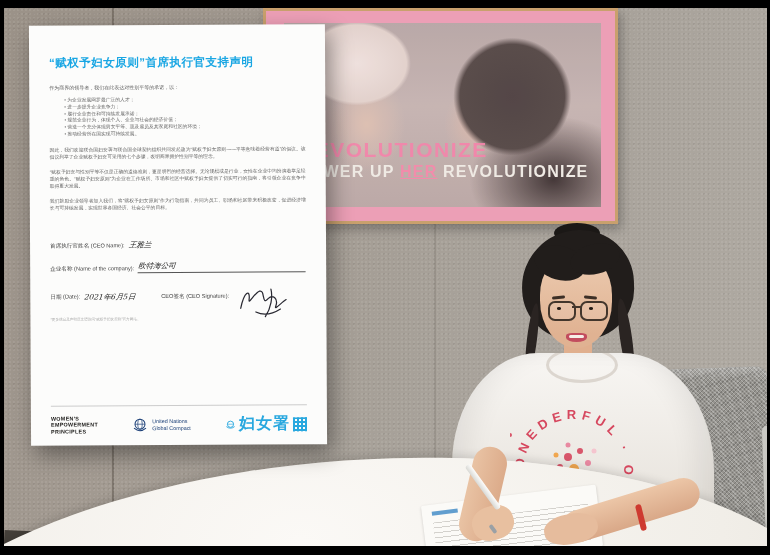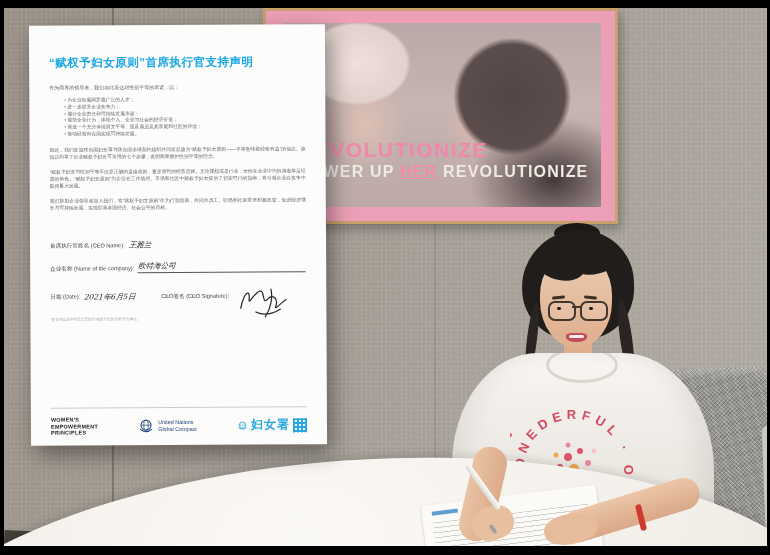--- a/index.html
+++ b/index.html
@@ -125,21 +125,21 @@
   .sig-row.last{align-items:center;}
   .sig-row.last .gap{width:26px;}
   .scribble{margin-left:6px;margin-bottom:-10px;}
   .footnote{margin-top:7px;font-size:3.6px;color:#a9a9a9;}
   .doc-footer{margin-top:auto;border-top:.8px solid #ccc;padding-top:8px;
      display:flex;align-items:center;justify-content:space-between;}
   .weps-logo{font-size:5.4px;font-weight:bold;color:#1e1d1b;line-height:6.2px;letter-spacing:.3px;}
   .ungc{display:flex;align-items:center;gap:4px;color:#1b3f77;}
   .ungc-text{font-size:5.4px;line-height:6.2px;}
   .unwomen{display:flex;align-items:center;gap:3px;color:#29a8df;}
-  .unwomen-text{font-size:12px;font-weight:bold;letter-spacing:1px;}
+  .unwomen-text{font-size:16px;font-weight:bold;letter-spacing:1px;}
   .pixelseal{width:14px;height:14px;
      background-image:repeating-linear-gradient(0deg,#29a8df 0 2px,transparent 2px 4px),
                       repeating-linear-gradient(90deg,#29a8df 0 2px,rgba(255,255,255,0) 2px 4px);}
 
   
   .bar{position:absolute;background:#000;z-index:100;}
   .bar.t{left:0;top:0;width:770px;height:8px;}
   .bar.b{left:0;bottom:0;width:770px;height:9px;}
   .bar.l{left:0;top:0;width:4px;height:555px;}
   .bar.r{right:0;top:0;width:3px;height:555px;}

